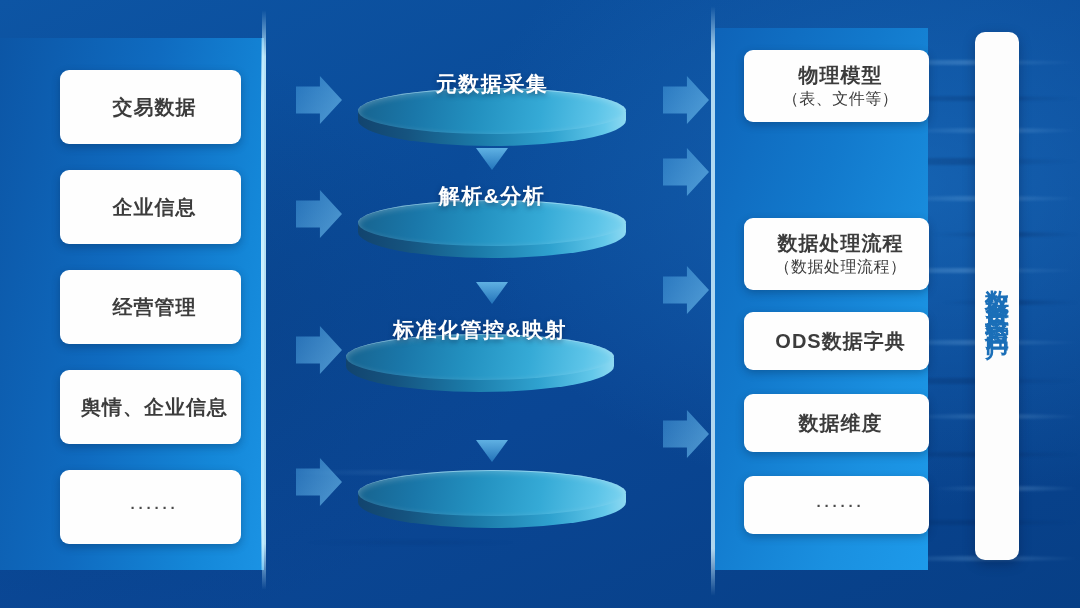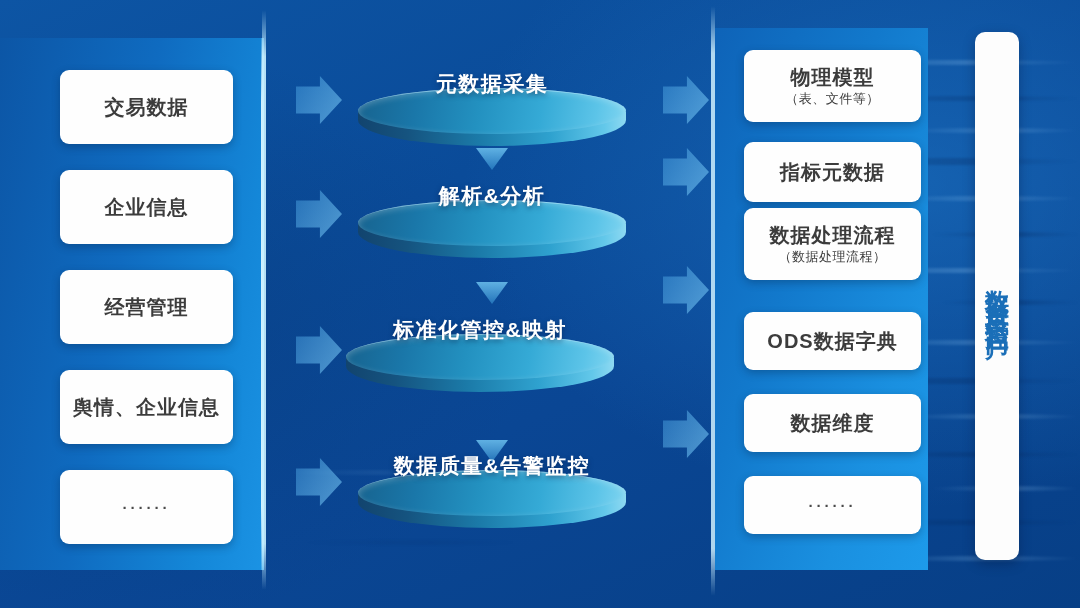--- a/index.html
+++ b/index.html
@@ -34,23 +34,23 @@
   #rightPanel{position:absolute;left:715px;top:28px;width:213px;height:542px;
     background:linear-gradient(110deg,#0e63b8 0%,#1279cc 40%,#1a90e0 75%,#1d9aea 100%);}
   #rightEdgeGlow{position:absolute;left:711px;top:6px;width:4px;height:590px;
     background:linear-gradient(180deg,rgba(150,215,255,0),rgba(205,240,255,.85) 8%,rgba(205,240,255,.85) 92%,rgba(150,215,255,0));
     filter:blur(.6px);}
 
   
   .card{position:absolute;background:#fefefe;border-radius:9px;
     box-shadow:0 3px 9px rgba(0,25,60,.30);
     display:flex;flex-direction:column;align-items:center;justify-content:center;
-    color:#3c3c3c;text-align:left;}
+    color:#3c3c3c;text-align:left;padding-left:8px;}
   .card .l1{font-size:20px;font-weight:bold;letter-spacing:1px;line-height:1.25;}
-  .card .l2{font-size:13px;font-weight:normal;letter-spacing:.5px;line-height:1.3;margin-top:1px;}
+  .card .l2{font-size:16px;font-weight:normal;letter-spacing:.5px;line-height:1.3;margin-top:1px;}
   .card .dots{font-size:15px;font-weight:bold;letter-spacing:3px;color:#4a4a4a;}
 
   .lcard{left:60px;width:173px;height:74px;}
   .rcard{left:744px;width:177px;}
 
   
   .cyl{position:absolute;}
   .cyl .body{position:absolute;left:0;bottom:0;width:100%;height:34px;
     border-radius:0 0 50%  50% / 0 0 26px 26px;
     background:linear-gradient(90deg,#12446e 0%,#15537f 18%,#1b7aa8 45%,#2fa2cf 72%,#63c8ea 92%,#8ed9f2 100%);}
@@ -146,40 +146,36 @@
   <div class="cyl" style="left:346px;top:334px;width:268px;height:58px;">
     <div class="body"></div>
     <div class="top"></div>
     <div class="rim"></div>
     <div class="label">标准化管控&amp;映射</div>
   </div>
   <div class="cyl" style="left:358px;top:470px;width:268px;height:58px;">
     <div class="body"></div>
     <div class="top"></div>
     <div class="rim"></div>
-    <div class="label">数据质量&amp;告警监控</div>
   </div>
 
   <div class="arrowD" style="left:476px;top:148px;"></div>
   <div class="arrowD" style="left:476px;top:282px;"></div>
   <div class="arrowD" style="left:476px;top:440px;"></div>
 
   <div class="arrowR" style="left:663px;top:76px;"></div>
   <div class="arrowR" style="left:663px;top:148px;"></div>
   <div class="arrowR" style="left:663px;top:266px;"></div>
   <div class="arrowR" style="left:663px;top:410px;"></div>
 
   <div class="card rcard" style="top:50px;height:72px;">
     <div class="l1">物理模型</div>
     <div class="l2">（表、文件等）</div>
   </div>
-  <div class="card rcard" style="top:142px;height:60px;">
-    <div class="l1">指标元数据</div>
-  </div>
-  <div class="card rcard" style="top:208px;height:72px;">
+  <div class="card rcard" style="top:218px;height:72px;">
     <div class="l1">数据处理流程</div>
     <div class="l2">（数据处理流程）</div>
   </div>
   <div class="card rcard" style="top:394px;height:58px;">
     <div class="l1">数据维度</div>
   </div>
   <div class="card rcard" style="top:312px;height:58px;">
     <div class="l1">ODS数据字典</div>
   </div>
   <div class="card rcard" style="top:476px;height:58px;">

